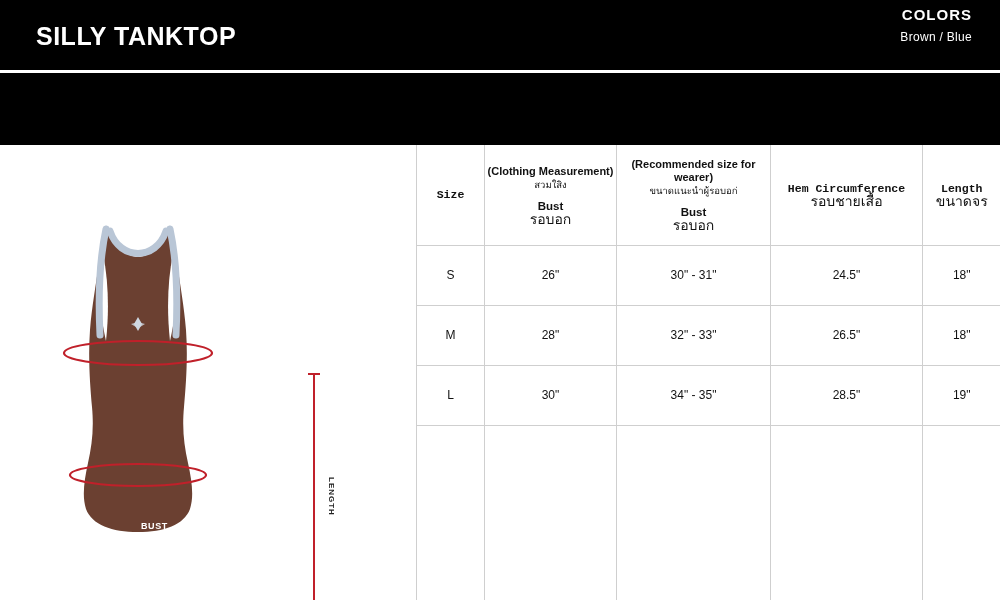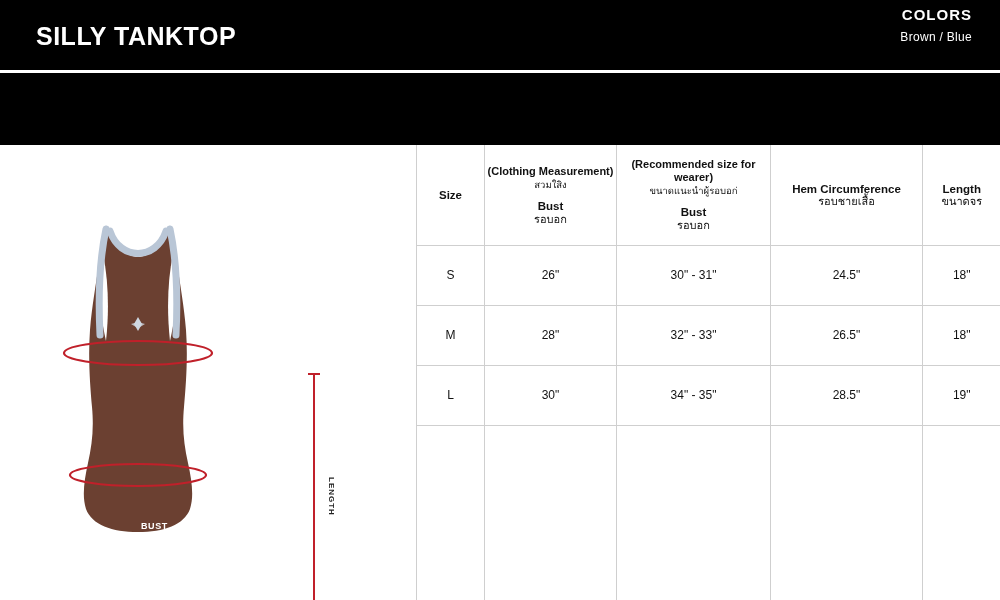--- a/index.html
+++ b/index.html
@@ -143,27 +143,28 @@
     line-height: 13px;
     color: #111;
   }
   .hdr-sub {
     font-size: 11.5px;
     font-weight: bold;
     margin-top: 9px;
     line-height: 13px;
   }
   .hdr-sub-th {
-    font-size: 11px;
+    font-size: 14px;
     font-weight: normal;
     line-height: 12px;
   }
   .hdr-center {
     font-size: 11.5px;
     font-weight: bold;
+    font-family: Liberation Mono, monospace;
   }
   tbody td { height: 55px; font-size: 12px; }
   tbody tr td:first-child { font-size: 12px; }
   .filler td { height: 160px; }
 </style>
 </head>
 <body>
 
 <div id="page">
 

